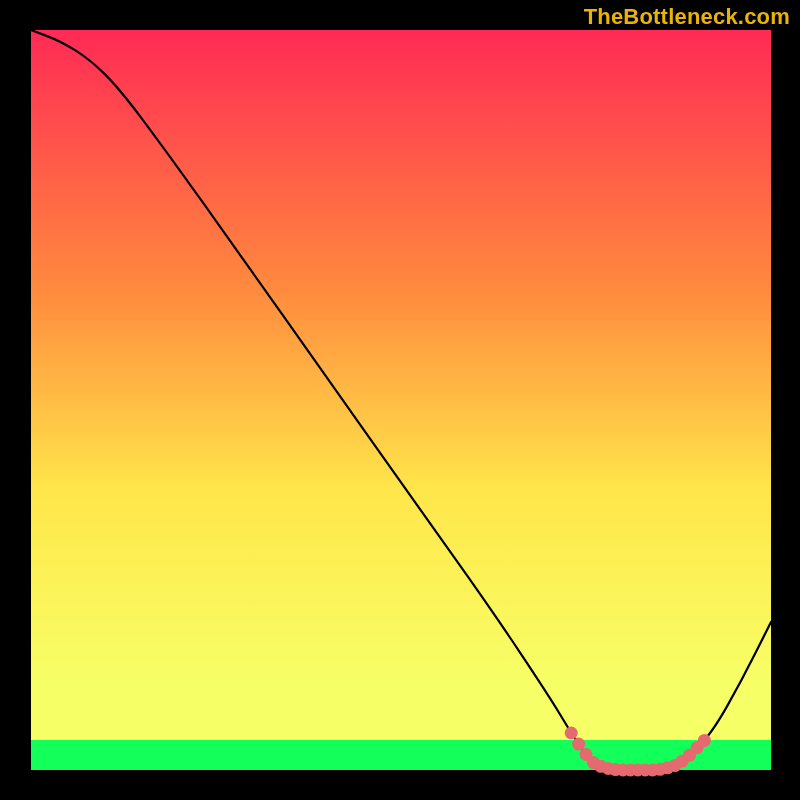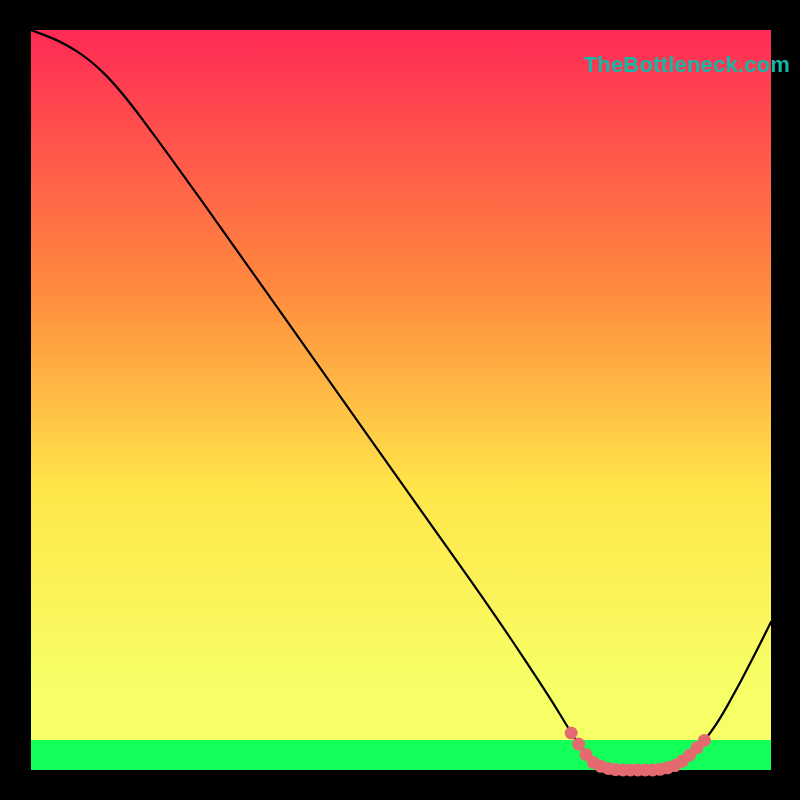--- a/index.html
+++ b/index.html
@@ -15,24 +15,23 @@
     width: 800px;
     height: 800px;
   }
   .watermark {
     position: absolute;
     top: 4px;
     right: 10px;
     font-family: Arial, Helvetica, sans-serif;
     font-size: 22px;
     font-weight: 600;
-    color: #14b8a6;
+    color: #eab308;
     letter-spacing: 0.2px;
     user-select: none;
-    margin-top: 48px;
   }
   svg {
     position: absolute;
     left: 0;
     top: 0;
   }
 </style>
 </head>
 <body>
 <div class="stage">

